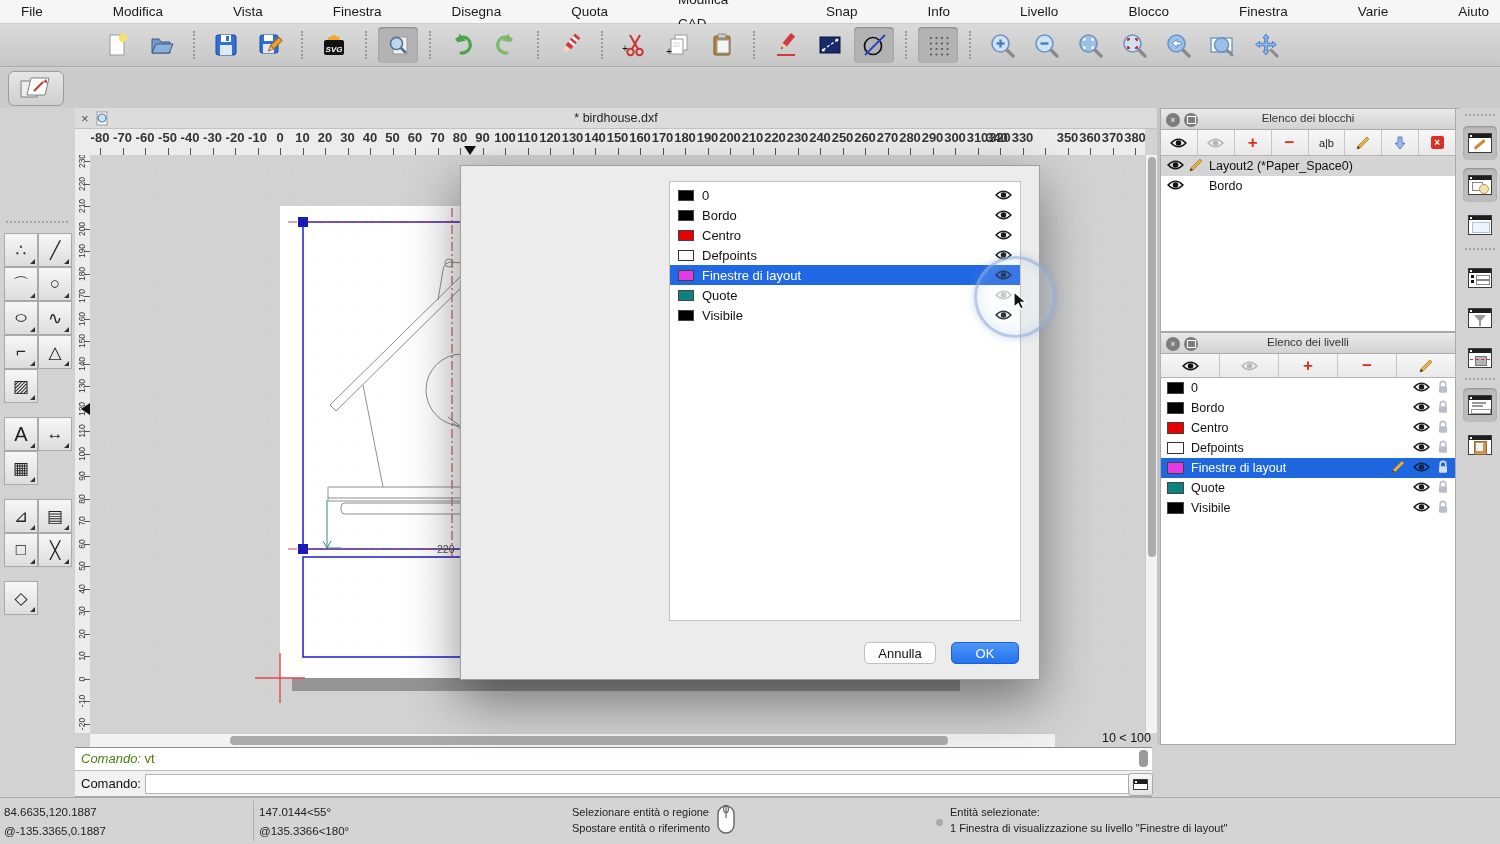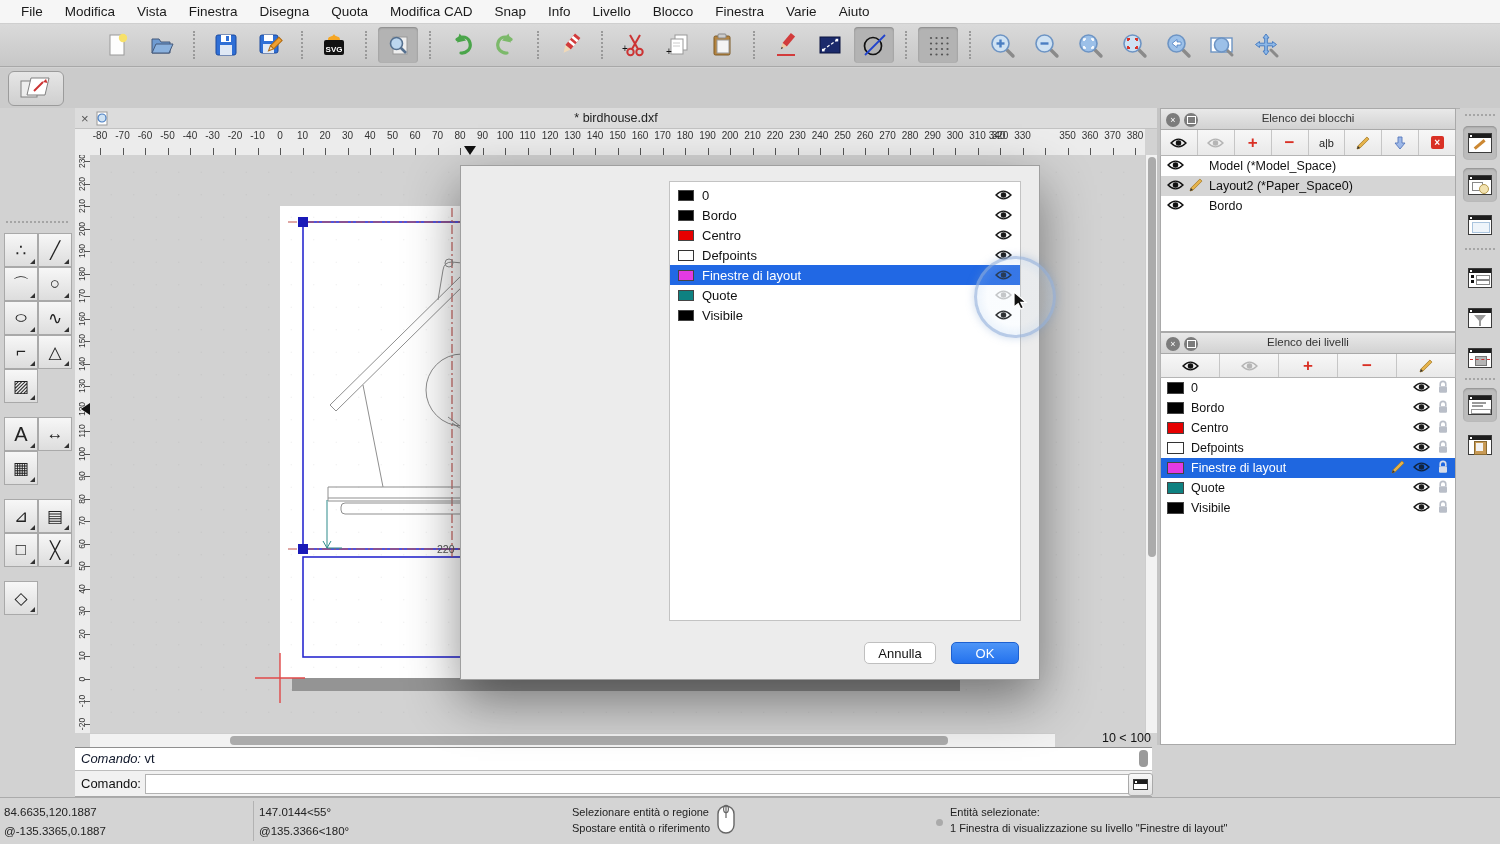--- a/index.html
+++ b/index.html
@@ -2,64 +2,64 @@
 <html><head>
 <meta charset="utf-8">
 <style>
   html,body{margin:0;padding:0;background:#888;}
   #root{position:relative;width:1500px;height:844px;background:#d2d2d2;
         font-family:"Liberation Sans",sans-serif;overflow:hidden;
         -webkit-font-smoothing:antialiased;}
   .abs{position:absolute;}
   
   #menubar{left:0;top:0;width:1500px;height:24px;background:#f6f6f6;border-bottom:1px solid #cfcfcf;
-           display:flex;align-items:center;padding-left:10px;box-sizing:border-box;}
+           display:flex;align-items:center;padding-left:10px;box-sizing:border-box;gap:48px;}
   .menu-item{font-size:13.5px;color:#1a1a1a;padding:0 11px;line-height:24px;cursor:default;}
   
   #toolbar{left:0;top:24px;width:1500px;height:43px;background:linear-gradient(#dadada,#c7c7c7);
-           border-bottom:1px solid #a8a8a8;display:flex;align-items:center;padding-left:96px;box-sizing:border-box;}
+           border-bottom:1px solid #a8a8a8;display:flex;align-items:center;padding-left:96px;box-sizing:border-box;font-style:italic;}
   .tbtn{width:40px;height:36px;display:flex;align-items:center;justify-content:center;border-radius:4px;margin:0 2px;}
   .tbtn.pressed{background:#b3b3b3;box-shadow:inset 0 1px 2px rgba(0,0,0,.25);}
   .tsep{border-left:2px dotted #9a9a9a;height:28px;margin:0 9px;}
   #row2{left:0;top:68px;width:1500px;height:40px;background:#cbcbcb;border-bottom:1px solid #b2b2b2;}
   #layout-blocks-btn{left:8px;top:3px;width:54px;height:33px;border:1px solid #9b9b9b;border-radius:6px;
            background:linear-gradient(#e6e6e6,#cfcfcf);display:flex;align-items:center;justify-content:center;}
   
   #palette{left:0;top:108px;width:75px;height:637px;background:#d2d2d2;}
   .tool{position:absolute;width:34px;height:34px;background:linear-gradient(#f7f7f7,#dddddd);
         border:1px solid #a9a9a9;box-sizing:border-box;display:flex;align-items:center;justify-content:center;
         font-size:17px;color:#222;}
   .tool::after{content:"";position:absolute;right:2px;bottom:2px;border-left:5px solid transparent;border-bottom:5px solid #333;}
   #palette .dots{position:absolute;left:6px;top:113px;width:62px;border-top:2px dotted #a5a5a5;}
   
   #tabbar{left:75px;top:108px;width:1082px;height:21px;background:#dcdcdc;border-bottom:1px solid #c2c2c2;box-sizing:border-box;}
   #tab-close{left:6px;top:3px;font-size:13px;color:#555;line-height:15px;}
   #tab-title{left:0;top:3px;width:100%;text-align:center;font-size:12.5px;color:#222;}
   #hruler{left:90px;top:129px;width:1055px;height:26px;background:#ececec;overflow:hidden;}
   #vruler{left:75px;top:155px;width:15px;height:578px;background:#ececec;overflow:hidden;}
   #rcorner{left:75px;top:129px;width:15px;height:26px;background:#ececec;border-bottom:1px solid #d5d5d5;}
-  .hlab{position:absolute;top:1px;transform:translateX(-50%);font-size:10px;color:#333;}
+  .hlab{position:absolute;top:1px;transform:translateX(-50%);font-size:13px;color:#333;font-weight:bold;}
   .htick{position:absolute;bottom:0;width:1px;height:7px;background:#555;}
   .vlab{position:absolute;left:-1px;width:16px;height:14px;display:flex;align-items:center;justify-content:center;
         font-size:8.5px;color:#333;transform:rotate(-90deg);}
   .vtick{position:absolute;right:0;width:6px;height:1px;background:#555;}
   #hmarker{position:absolute;bottom:0;border-left:6px solid transparent;border-right:6px solid transparent;border-top:9px solid #111;}
   #vmarker{position:absolute;right:0;border-top:6px solid transparent;border-bottom:6px solid transparent;border-right:9px solid #111;}
   #canvas{left:90px;top:155px;width:1055px;height:578px;background:#d2d2d2;overflow:hidden;
           background-image:radial-gradient(circle,#c3c3c3 0.8px,transparent 0.9px);background-size:22.5px 22.5px;background-position:10px 6px;}
   #paper{position:absolute;left:190px;top:51px;width:668px;height:472px;background:#ffffff;
          box-shadow:12px 13px 0 #949494;background-image:radial-gradient(circle,#e9e9e9 0.8px,transparent 0.9px);
          background-size:22.5px 22.5px;}
   #vscroll{left:1145px;top:155px;width:12px;height:578px;background:#f2f2f2;border-left:1px solid #cdcdcd;box-sizing:border-box;}
   #vscroll .thumb{position:absolute;left:2px;top:2px;width:8px;height:400px;background:#ababab;border-radius:4px;}
   #hscrollrow{left:90px;top:733px;width:965px;height:14px;background:#f2f2f2;border-top:1px solid #cdcdcd;box-sizing:border-box;}
   #hscrollrow .thumb{position:absolute;left:140px;top:2px;width:718px;height:9px;background:#ababab;border-radius:4px;}
   #zoominfo{left:1055px;top:731px;width:96px;height:16px;font-size:12.5px;color:#111;text-align:right;}
   
-  #cmdhist{left:75px;top:747px;width:1077px;height:24px;background:#fff;border-top:1px solid #8f8f8f;border-bottom:1px solid #bdbdbd;box-sizing:border-box;font-size:13px;color:#0f172a;line-height:22px;padding-left:6px;}
+  #cmdhist{left:75px;top:747px;width:1077px;height:24px;background:#fff;border-top:1px solid #8f8f8f;border-bottom:1px solid #bdbdbd;box-sizing:border-box;font-size:13px;color:#4d7c0f;line-height:22px;padding-left:6px;}
   #cmdhist .thumb{position:absolute;right:4px;top:2px;width:9px;height:17px;background:#9a9a9a;border-radius:4px;}
   #cmdrow{left:75px;top:771px;width:1077px;height:26px;background:#f1f1f1;border-bottom:1px solid #a8a8a8;box-sizing:border-box;}
   #cmdlabel{left:6px;top:5px;font-size:13px;color:#111;}
   #cmdinput{left:70px;top:3px;width:978px;height:18px;border:1px solid #b3b3b3;background:#fff;font-size:13px;font-family:"Liberation Sans",sans-serif;padding:0 3px;}
   #cmdwinbtn{left:1053px;top:2px;width:23px;height:21px;background:linear-gradient(#f8f8f8,#e2e2e2);border:1px solid #aaa;border-radius:3px;display:flex;align-items:center;justify-content:center;}
   
   #statusbar{left:0;top:797px;width:1500px;height:47px;background:#d4d4d4;border-top:1px solid #ababab;box-sizing:border-box;font-size:11.5px;color:#222;}
   .sline{position:absolute;white-space:nowrap;}
   #sdiv1{left:253px;top:3px;height:40px;border-left:1px solid #b2b2b2;}
   
@@ -649,28 +649,20 @@
       <div class="ptbtn">
         <svg width="13" height="14">
           <path d="M4 1 H8 V7 H11 L6 13 L1 7 H4 Z" fill="#9db8e8" stroke="#5577bb" stroke-width="0.9"></path>
         </svg>
       </div>
       <div class="ptbtn">
         <span style="display:inline-block;width:13px;height:13px;background:#d93025;border-radius:2px;color:#fff;font-size:10px;line-height:13px;text-align:center;font-weight:bold">×</span>
       </div>
     </div>
   <div class="abs plist" style="left:1160px;top:156px;width:296px;height:176px;" id="blocks-list">
-      <div class="prow">
-        <span style="margin-left:6px"><svg width="17" height="12" viewBox="0 0 16 11">
-            <path d="M1 5.5 Q8 -1.8 15 5.5 Q8 12.8 1 5.5 Z" fill="none" stroke="#111" stroke-width="1.4"></path>
-            <circle cx="8" cy="5.5" r="2.6" fill="#111"></circle>
-          </svg></span>
-        <span style="width:20px"></span>
-        <span style="margin-left: 5px;">Model (*Model_Space)</span>
-      </div>
       <div class="prow sel-gray">
         <span style="margin-left:6px"><svg width="17" height="12" viewBox="0 0 16 11">
             <path d="M1 5.5 Q8 -1.8 15 5.5 Q8 12.8 1 5.5 Z" fill="none" stroke="#111" stroke-width="1.4"></path>
             <circle cx="8" cy="5.5" r="2.6" fill="#111"></circle>
           </svg></span>
         <span style="margin-left:4px"><svg width="16" height="16" viewBox="0 0 16 16">
             <path d="M2 14 L5 13.1 L14 4.1 L11.9 2 L2.9 11 Z" fill="#e5b24a" stroke="#a67c28" stroke-width="0.8"></path>
             <path d="M2 14 L5 13.1 L2.9 11 Z" fill="#333"></path>
           </svg></span>
         <span style="margin-left: 5px;">Layout2 (*Paper_Space0)</span>

